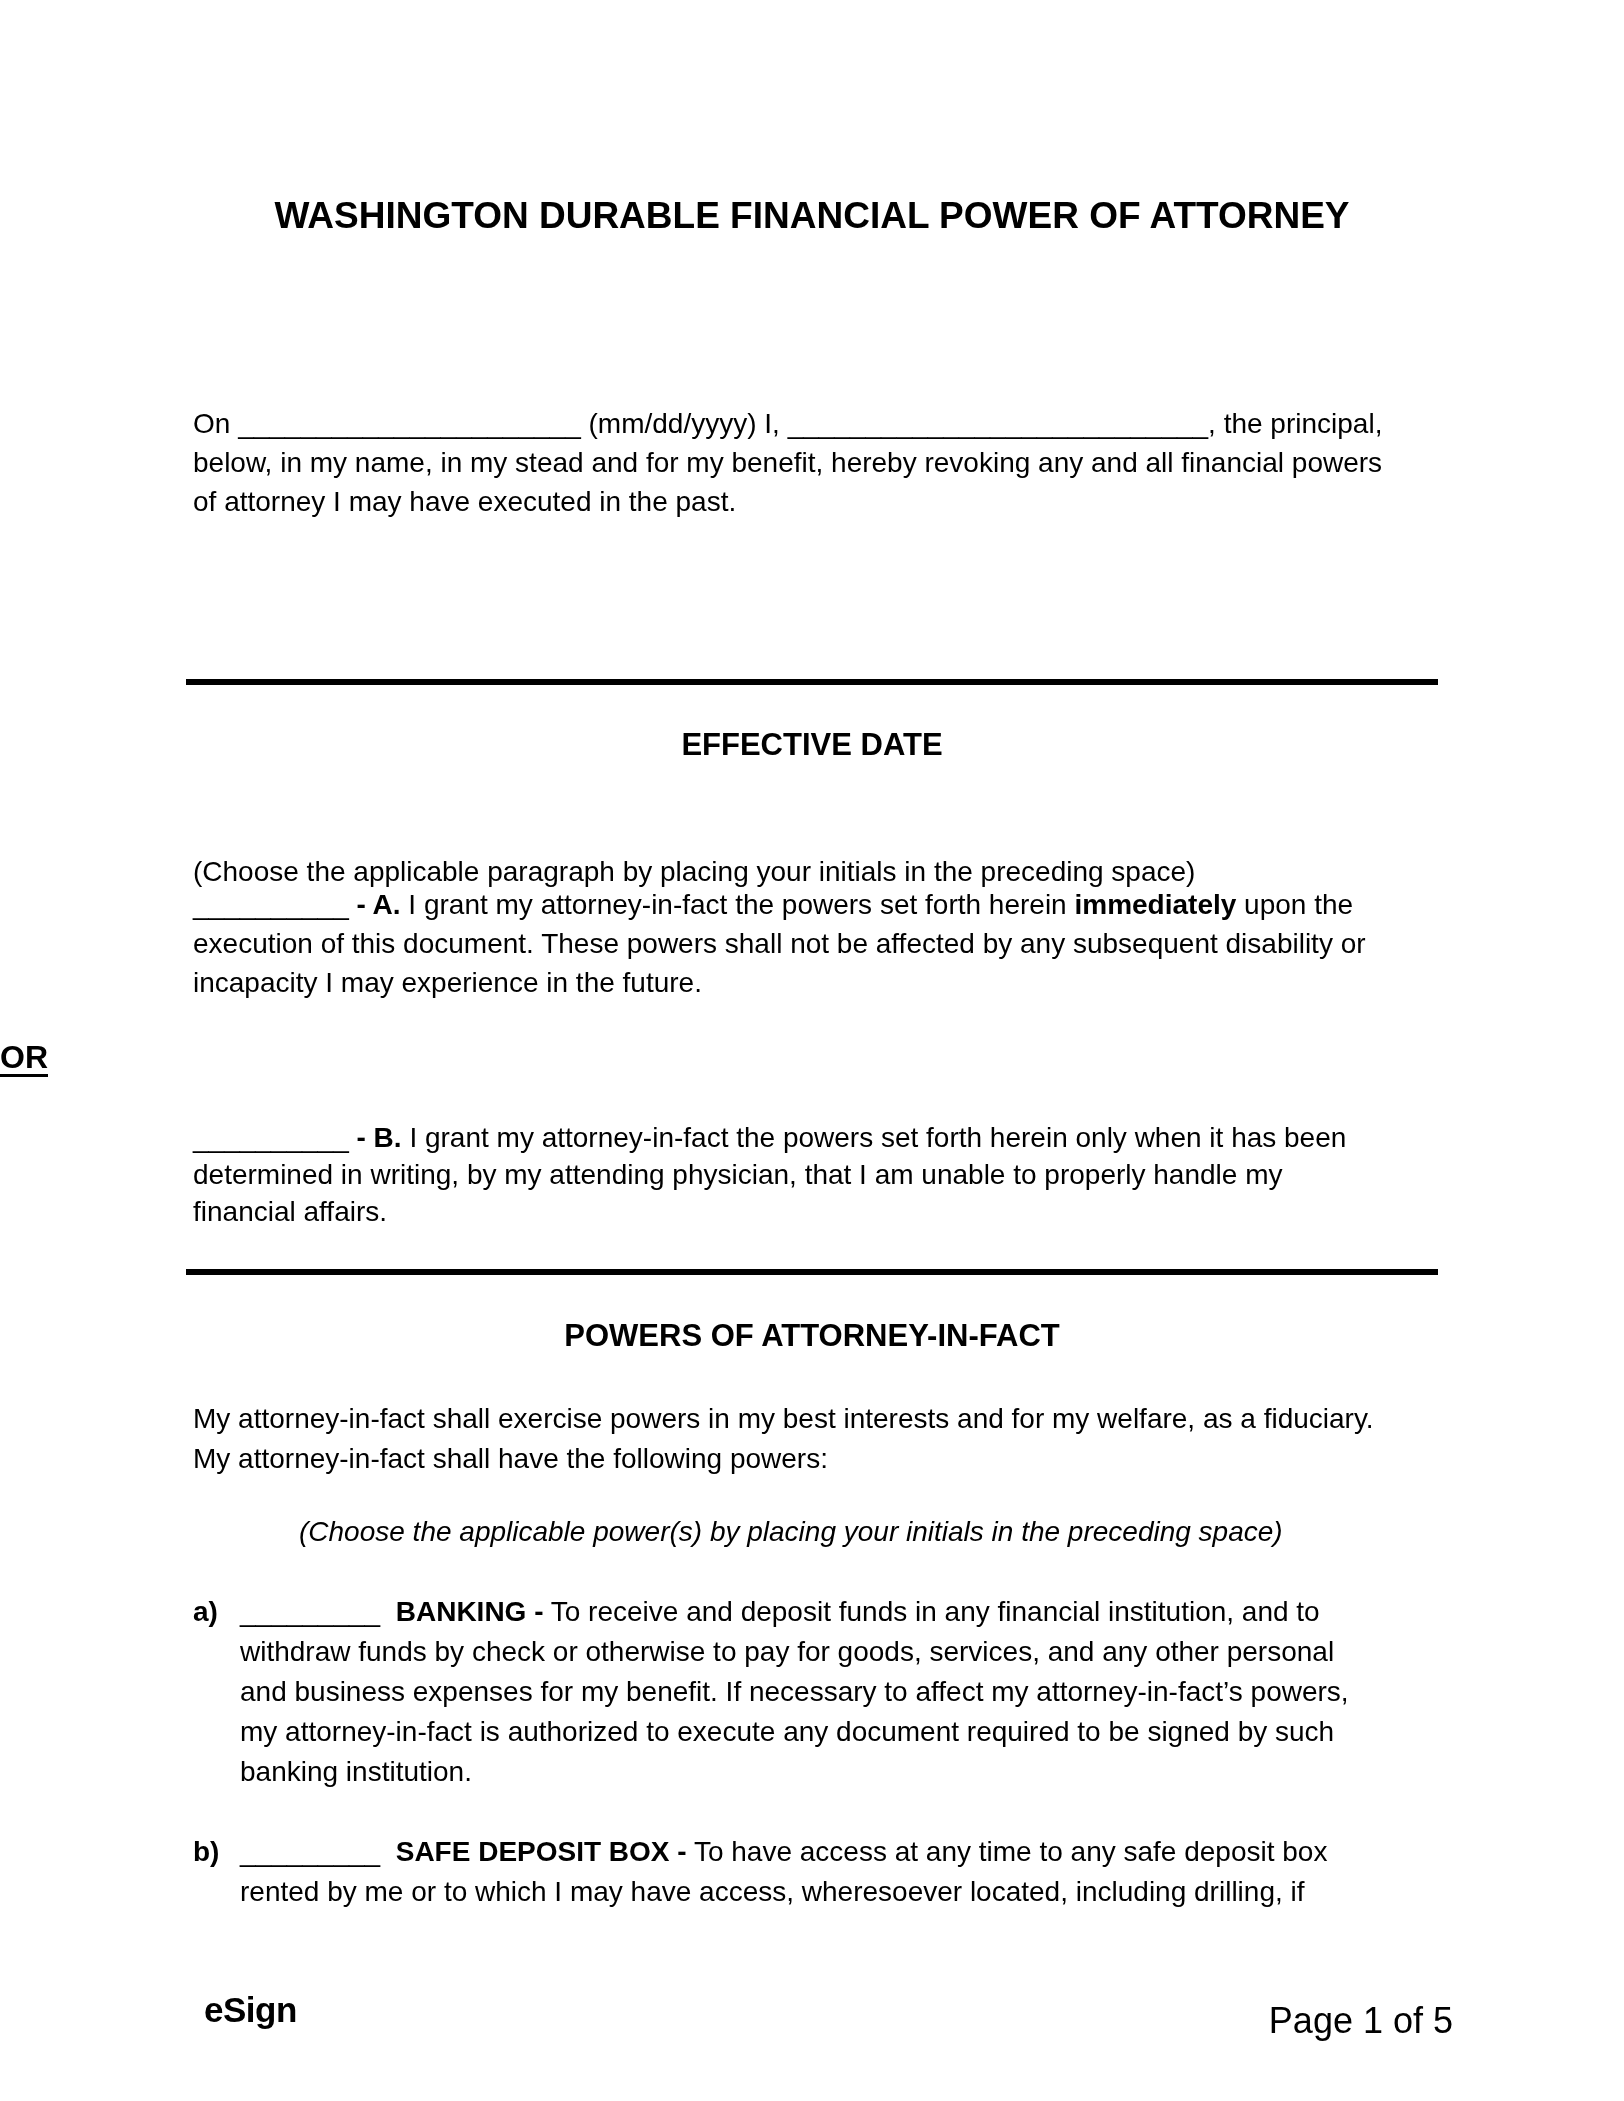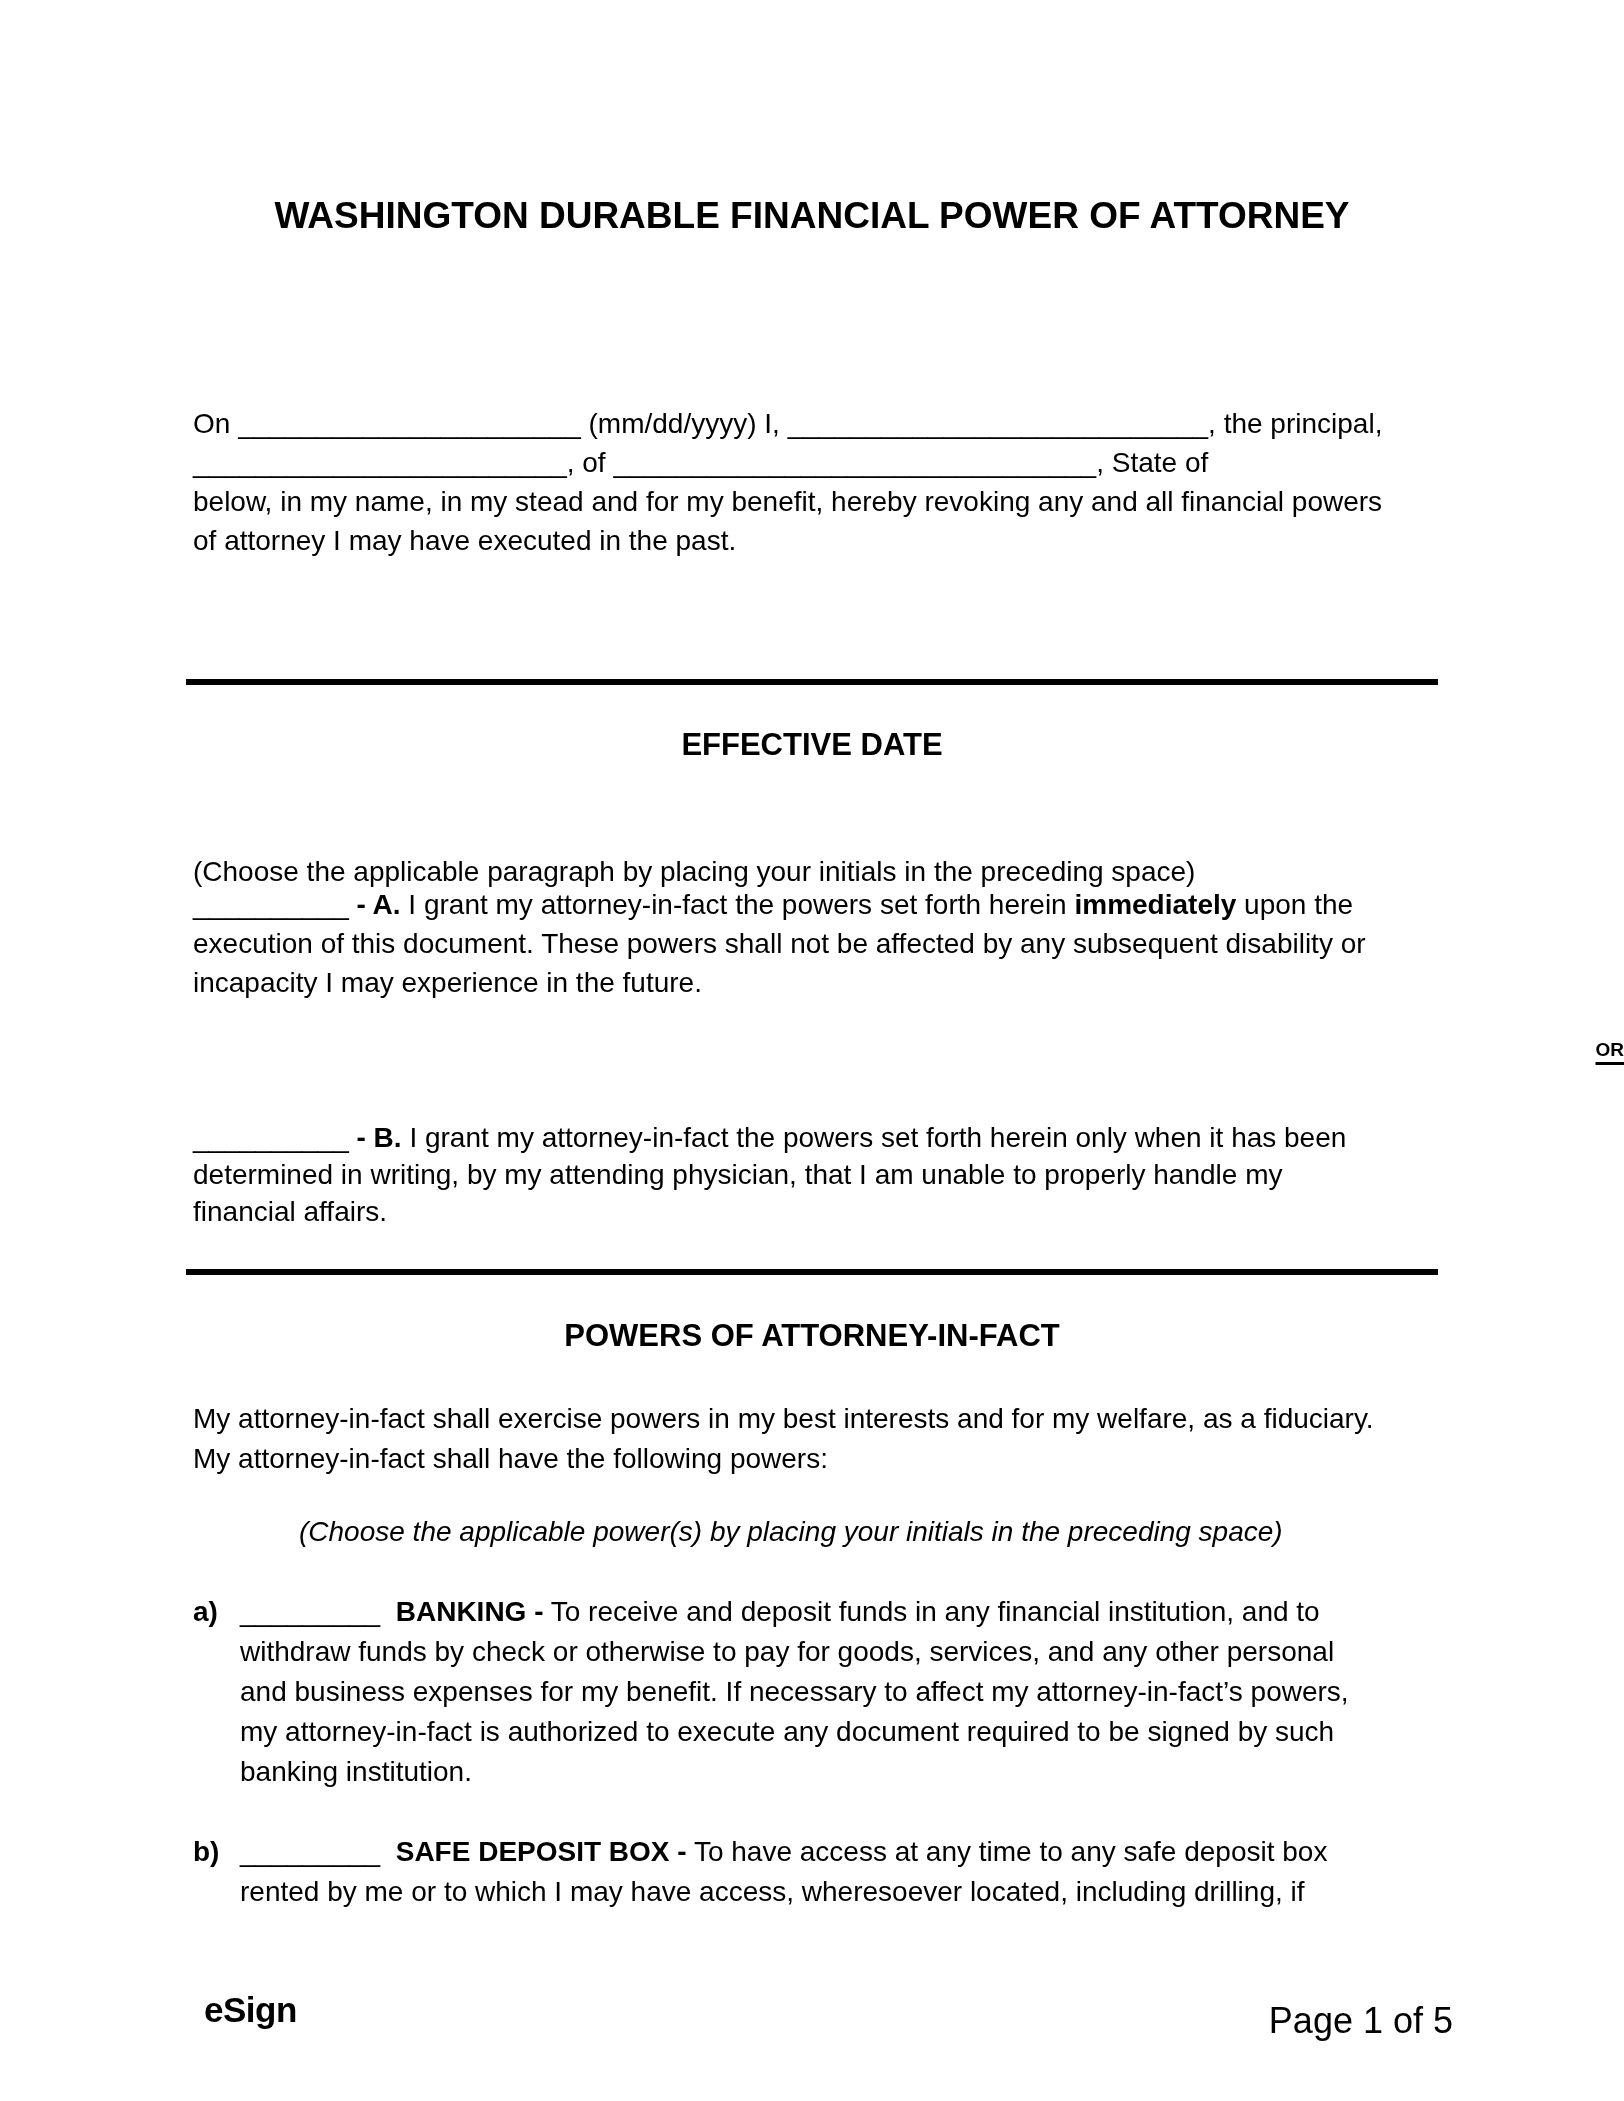--- a/index.html
+++ b/index.html
@@ -40,23 +40,23 @@
     white-space:pre;
   }
   .h-effective { top:727px; }
   .h-powers { top:1318px; }
   .note1 { left:193px; top:856px; white-space:pre; }
   .note2 { left:299px; top:1516px; white-space:pre;font-style:italic; }
   .para-a { left:193px; top:885px; width:1270px; }
   .para-a .tline { line-height:39px; }
   .or-sep {
     left:0; right:0; top:1039px;
-    text-align:right;
+    text-align:left;
     font-weight:bold;
-    font-size:19px;
+    font-size:32px;
     text-decoration:underline;
     text-underline-offset:6px;
     text-decoration-thickness:3px;
     white-space:pre;
   }
   .para-b { left:193px; top:1119px; width:1270px; }
   .para-b .tline { line-height:37px; }
   .fiduciary { left:193px; top:1399px; width:1270px; }
   .fiduciary .tline { line-height:40px; }
   .power-item { left:193px; width:1270px; padding-left:47px; box-sizing:border-box; }
@@ -79,21 +79,20 @@
 </style>
 </head>
 <body>
 
 <div class="page">
 
   <div class="abs doc-title">WASHINGTON DURABLE FINANCIAL POWER OF ATTORNEY</div>
 
   <div class="abs intro body-text">
       <div class="tline"><span>On </span><span class="blank">______________________</span><span> (mm/dd/yyyy) I, </span><span class="blank">___________________________</span><span>, the principal,</span></div>
-      <div class="tline"><span class="blank">________________________</span><span>, of </span><span class="blank">_______________________________</span><span>, State of</span></div>
       <div class="tline"><span>below, in my name, in my stead and for my benefit, hereby revoking any and all financial powers</span></div>
       <div class="tline"><span>of attorney I may have executed in the past.</span></div>
     </div>
 
   <div class="abs rule rule1"></div>
 
   <div class="abs section-heading h-effective">EFFECTIVE DATE</div>
 
   <div class="abs note1 body-text">(Choose the applicable paragraph by placing your initials in the preceding space)</div>
 

